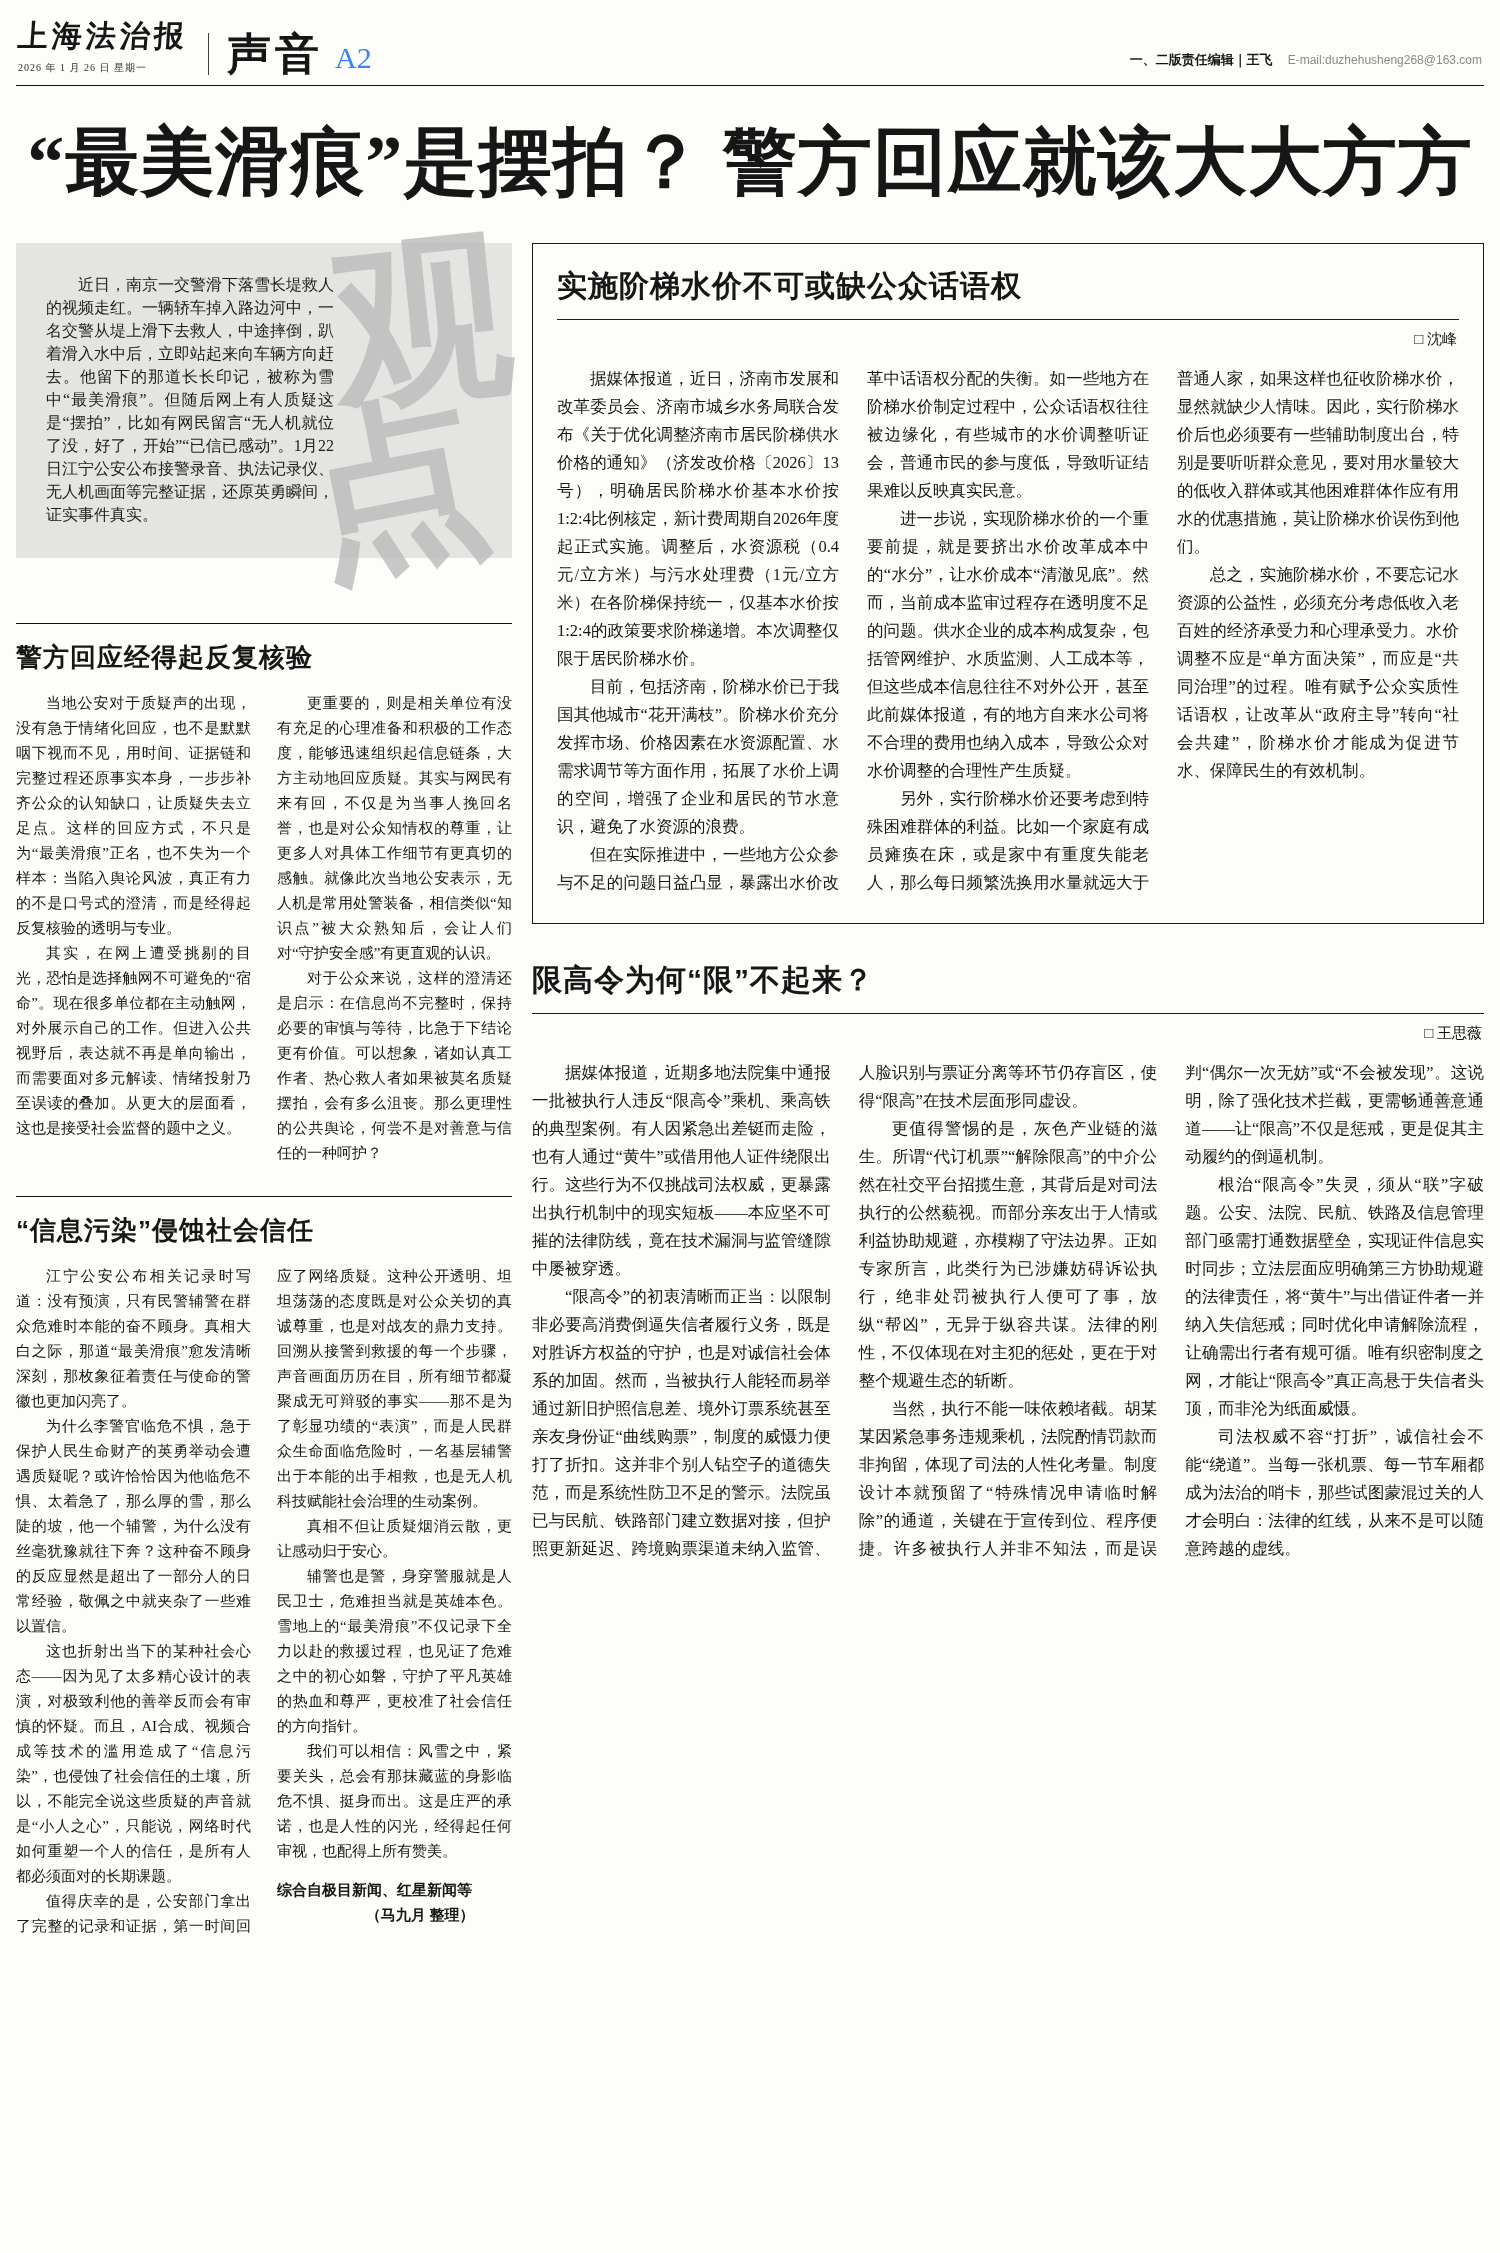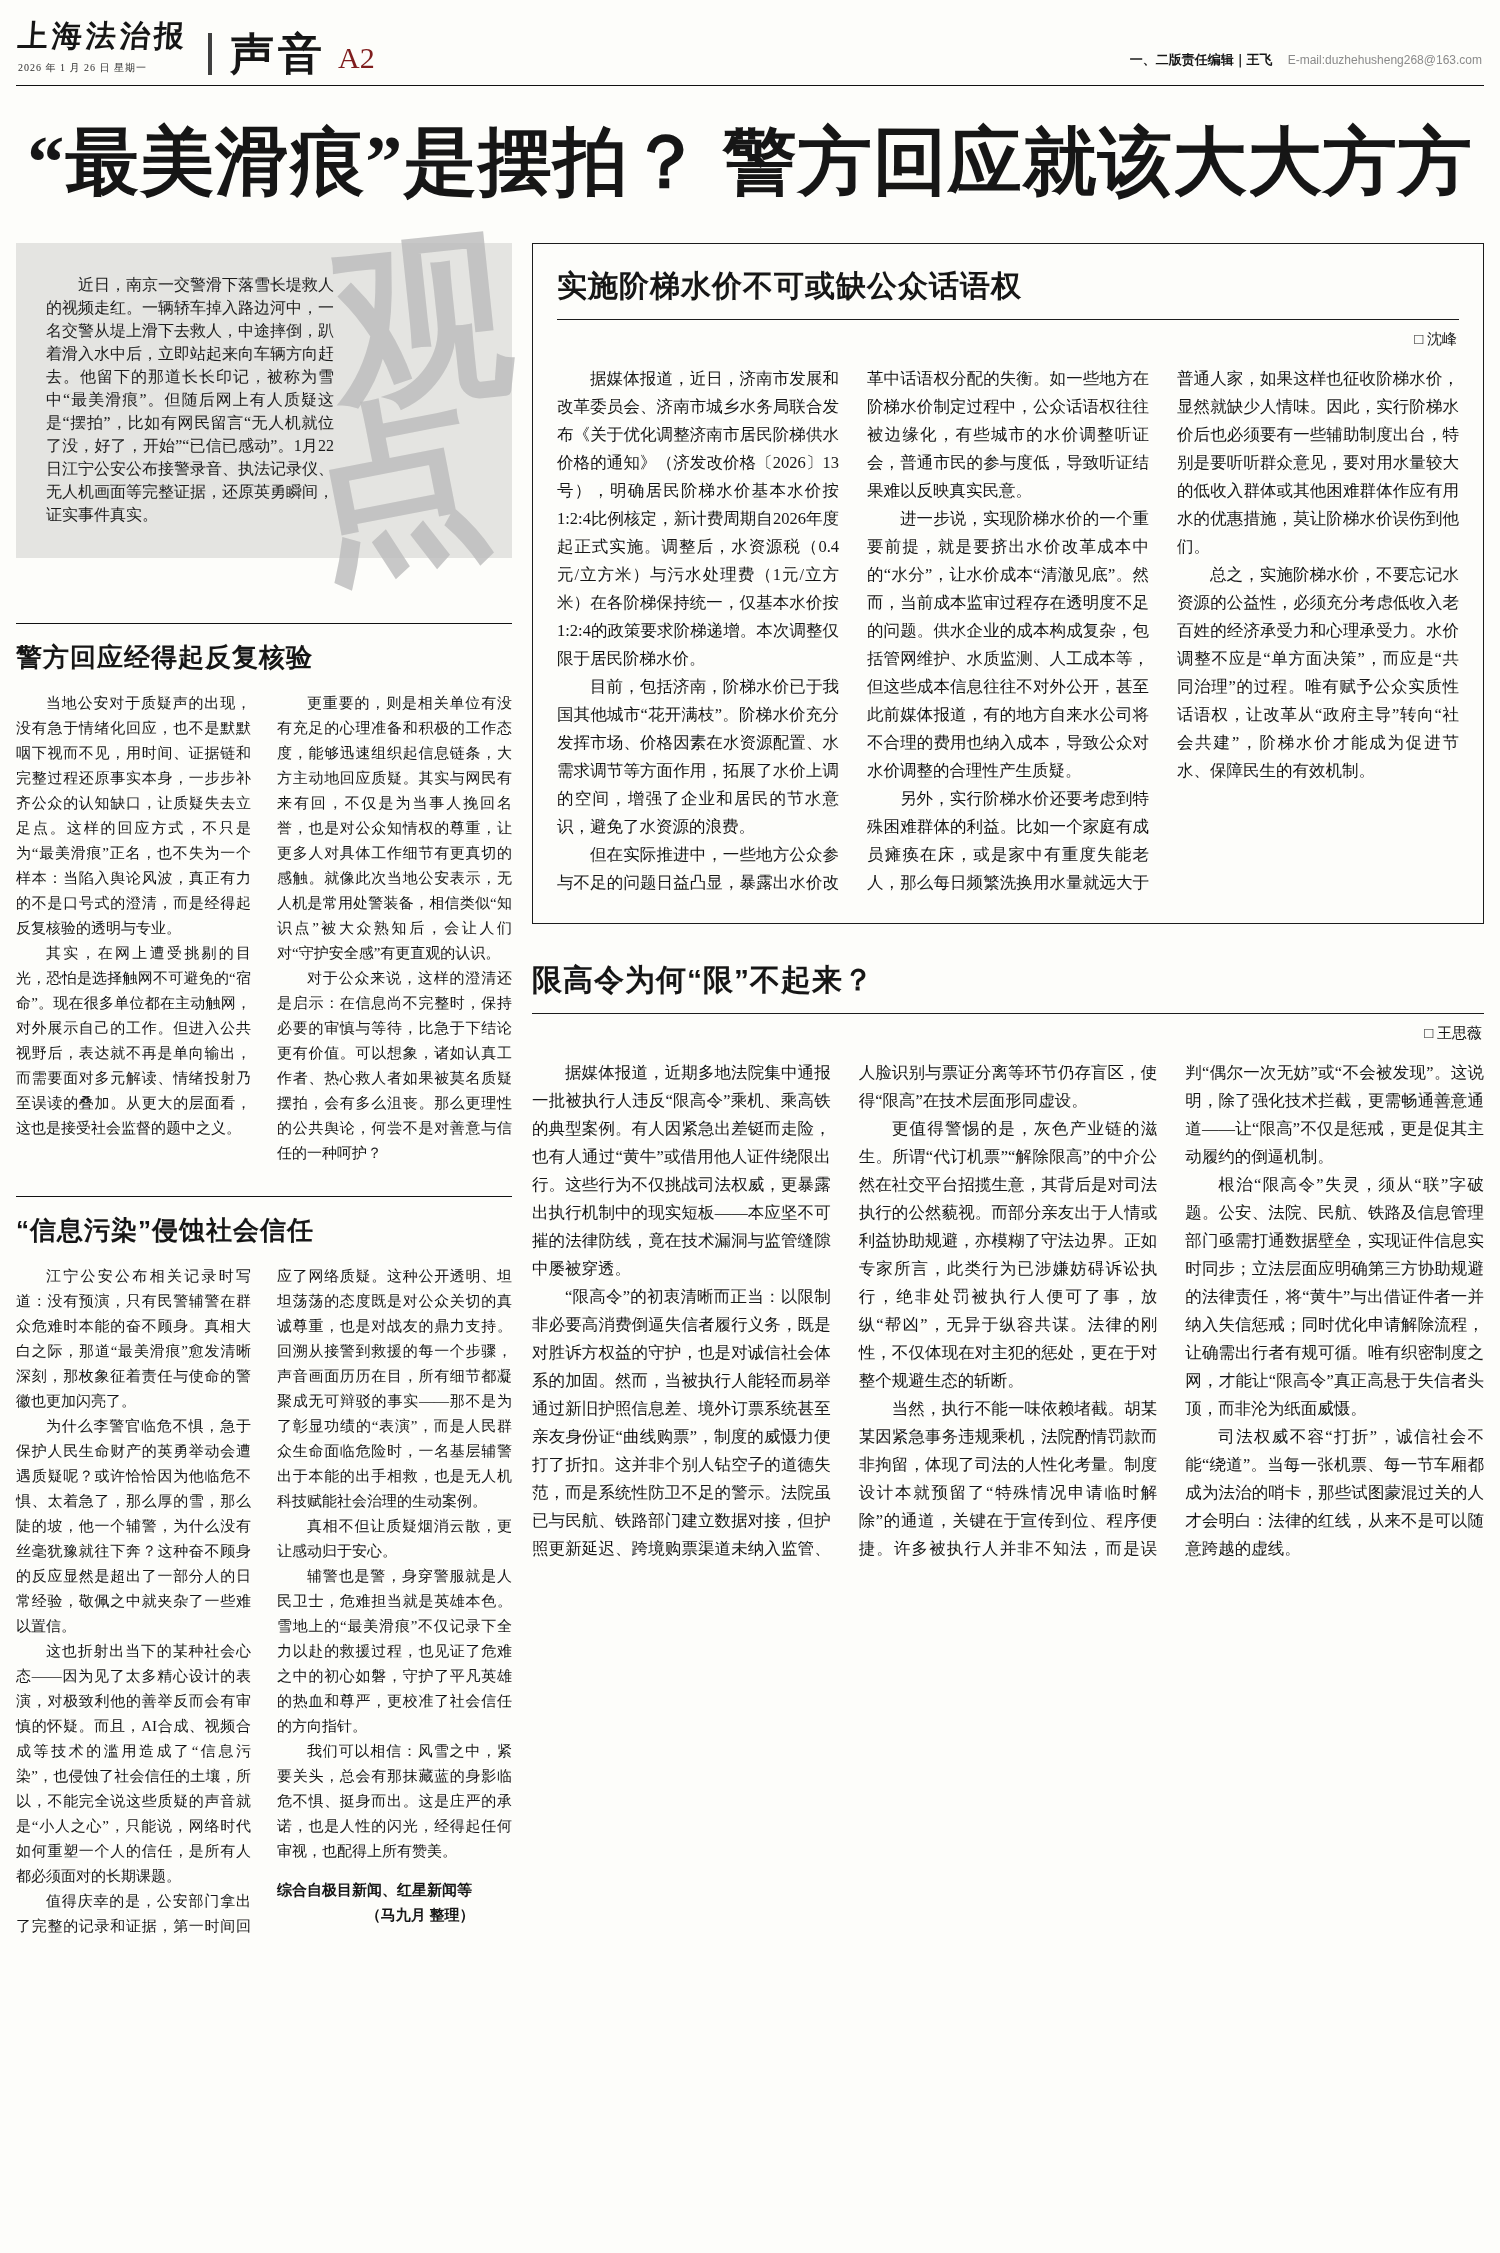--- a/index.html
+++ b/index.html
@@ -4,23 +4,23 @@
 <style>
   * { margin:0; padding:0; box-sizing:border-box; }
   body { background:#e9e9e6; font-family:"Liberation Serif","DejaVu Serif",serif; color:#161616; }
   .page { width:1500px; min-height:2253px; margin:0 auto; background:#fdfdfa; padding:10px 16px 40px; position:relative; }
 
   
   .topbar { display:flex; align-items:flex-end; padding:6px 2px 10px; }
   .masthead-block { display:flex; flex-direction:column; }
   .paper-name { font-size:30px; font-weight:bold; letter-spacing:4px; transform:skewX(-4deg); }
   .paper-date { font-size:10px; letter-spacing:1px; color:#2b2b2b; margin-top:4px; }
-  .section-block { display:flex; align-items:flex-end; gap:12px; margin-left:20px; padding-left:18px; border-left:4px solid #404040; }
+  .section-block { display:flex; align-items:flex-end; gap:12px; margin-left:20px; padding-left:18px; border-left:1px solid #404040; }
   .section-name { font-family:"Liberation Sans","DejaVu Sans",sans-serif; font-size:44px; font-weight:bold; line-height:0.95; letter-spacing:4px; }
-  .page-no { font-size:30px; color:#7f1d1d; line-height:1; padding-bottom:2px; }
+  .page-no { font-size:30px; color:#3b82f6; line-height:1; padding-bottom:2px; }
   .editor-block { margin-left:auto; font-size:13px; padding-bottom:6px; white-space:nowrap; }
   .editor-line { font-weight:bold; }
   .email { color:#8a8a8a; margin-left:12px; font-family:"Liberation Sans",sans-serif; font-size:12px; }
   .top-rule { border-top:1px solid #111; }
 
   
   .headline { text-align:center; font-size:74px; font-weight:900; letter-spacing:1px; line-height:1.15; padding:34px 0 38px; font-family:"Liberation Serif",serif; }
 
   
   .content { display:flex; gap:20px; align-items:flex-start; }

